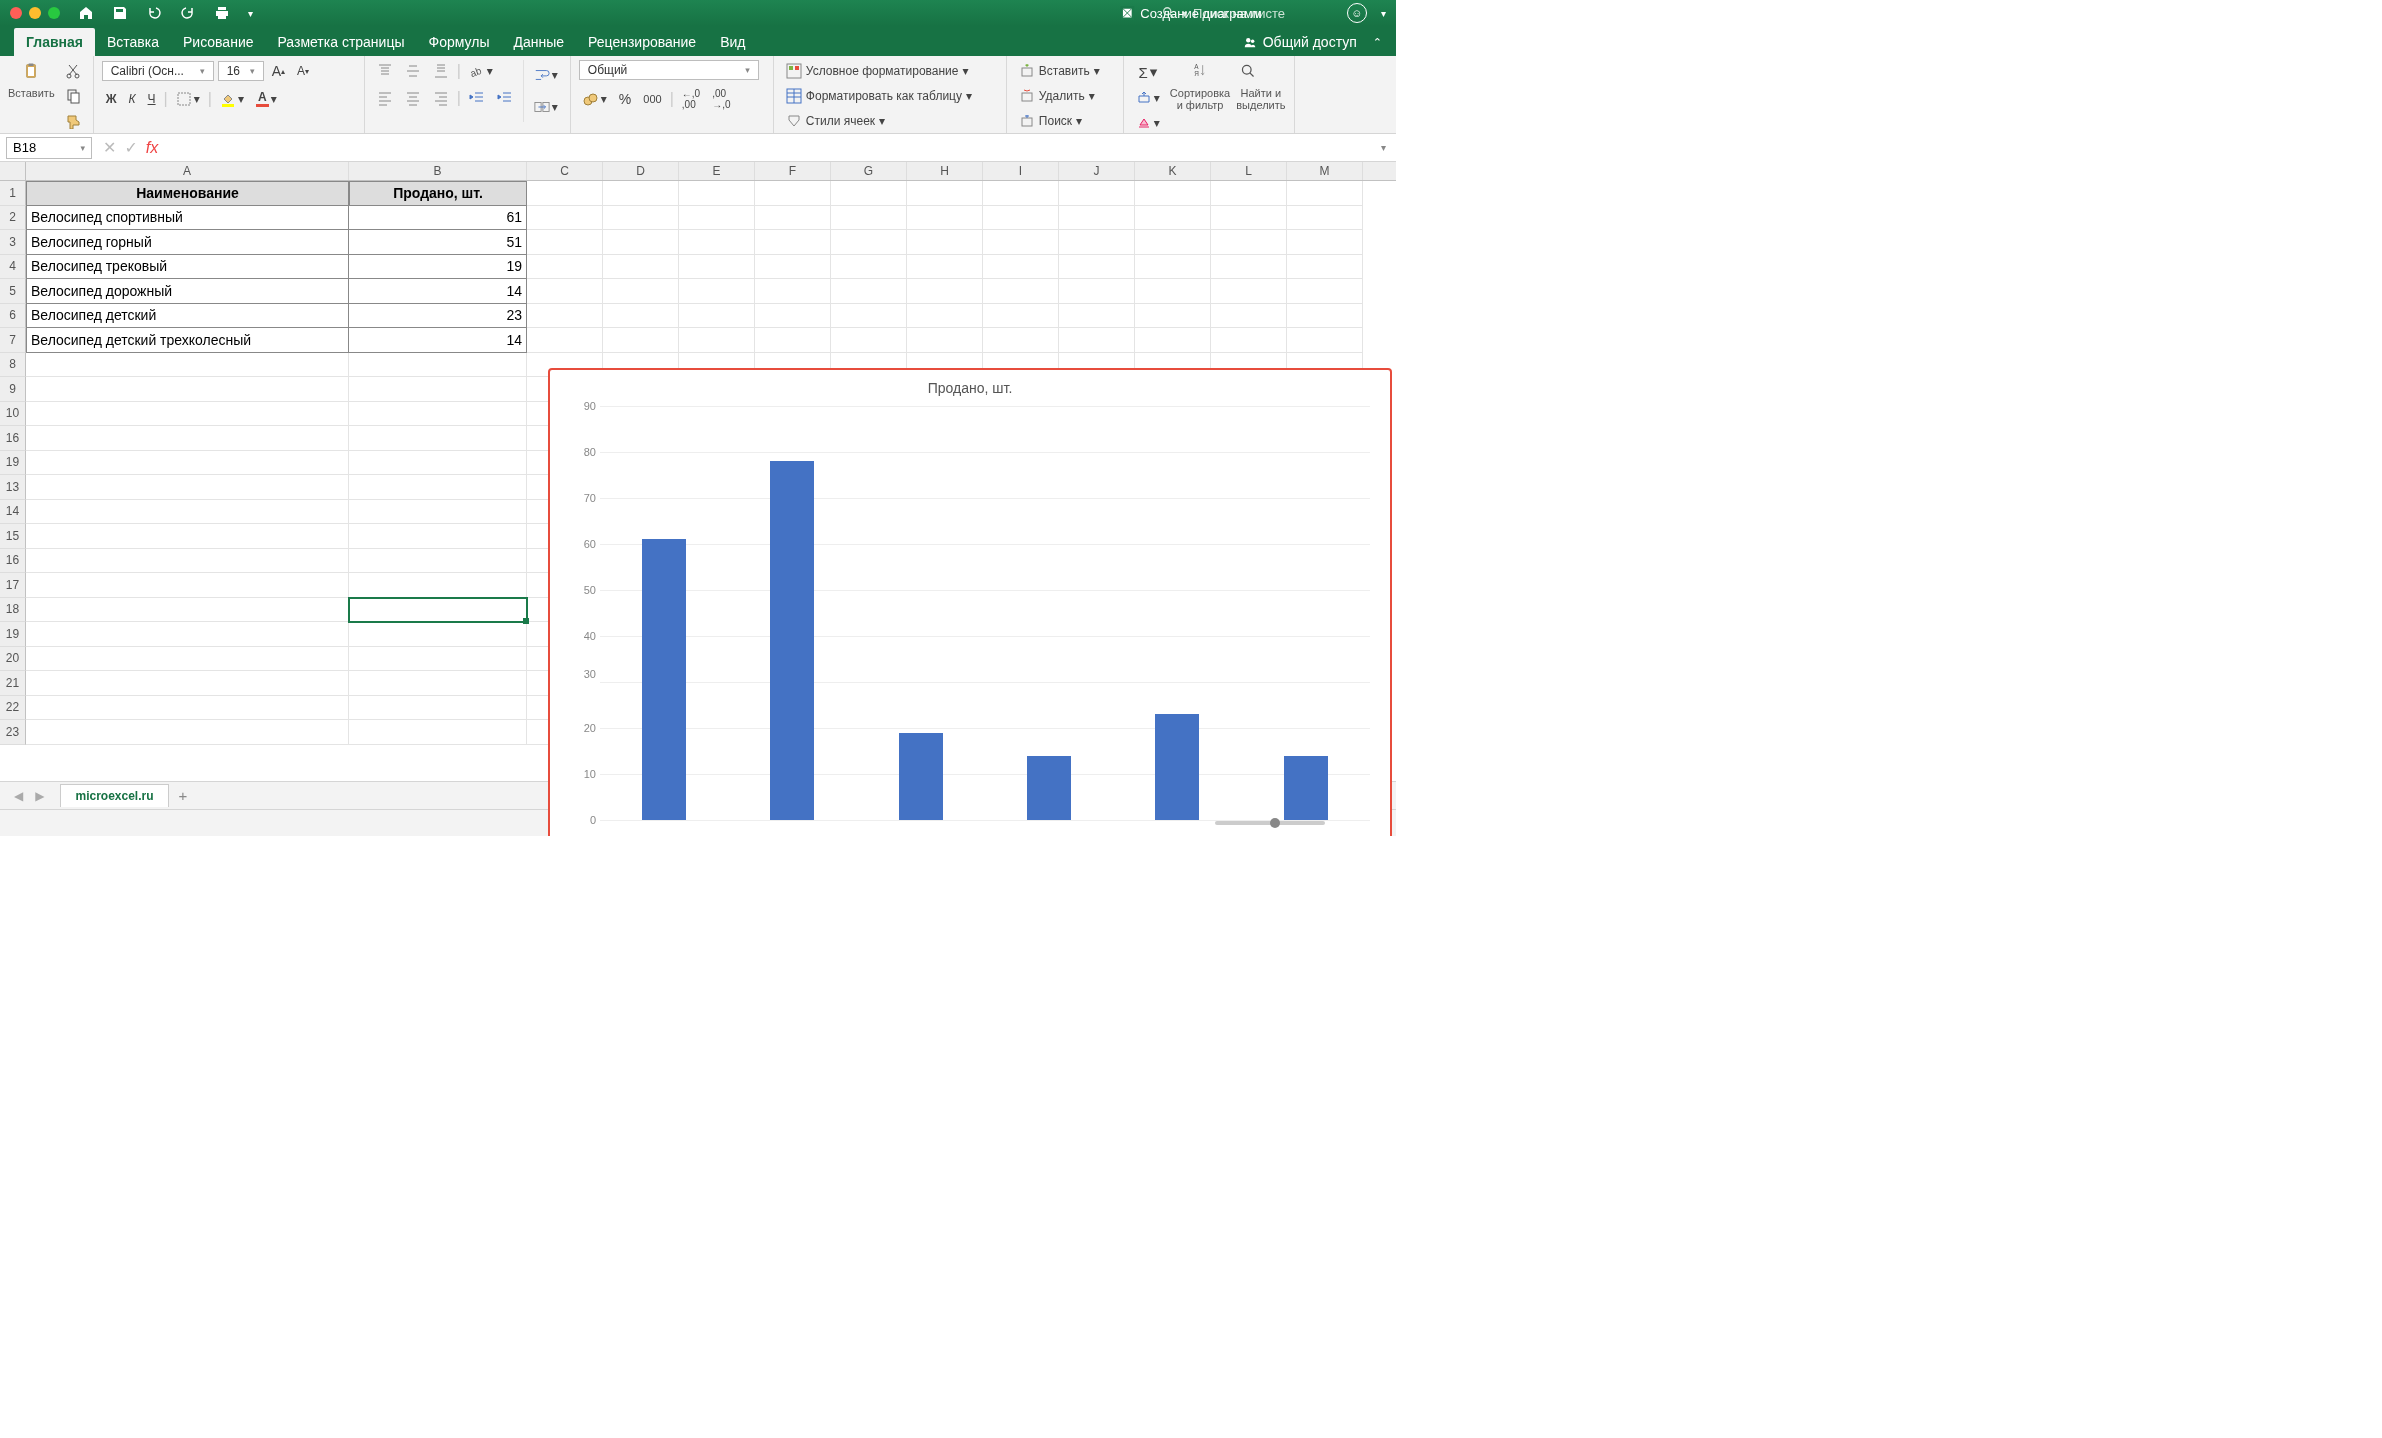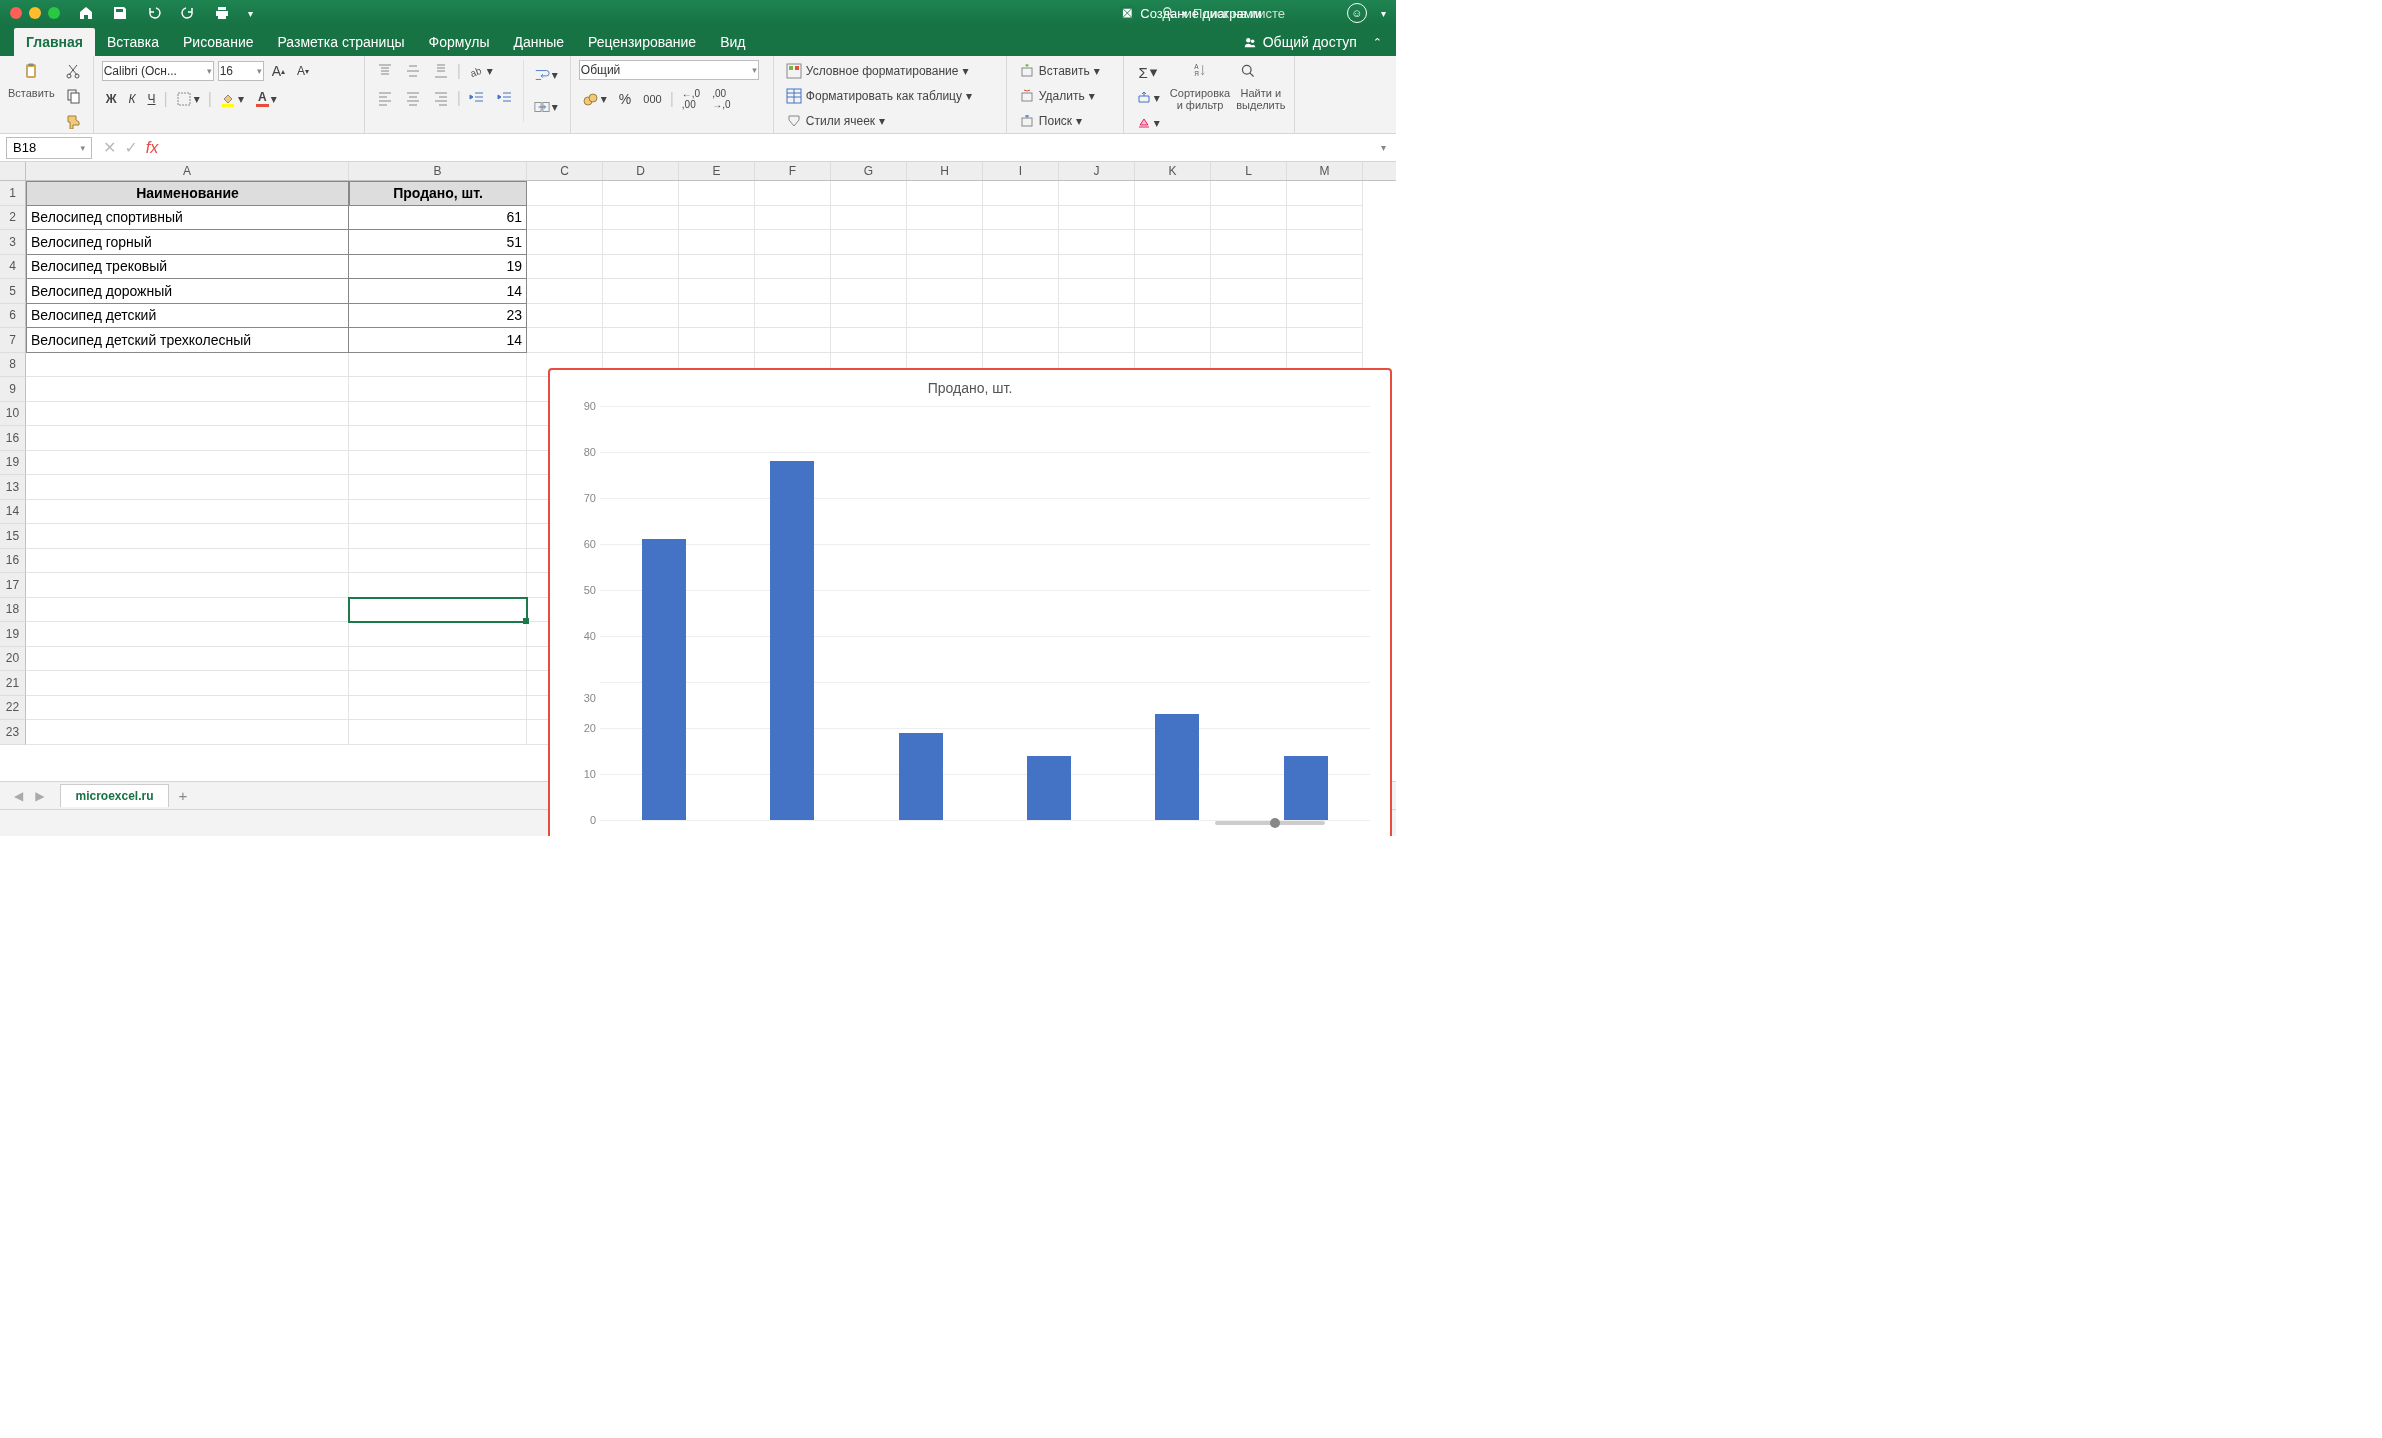--- a/index.html
+++ b/index.html
@@ -27,21 +27,21 @@
 .tab-right svg{width:14px;height:14px;fill:#fff}
 .chev{margin-left:10px;font-size:11px}
 .ribbon{background:#f3f3f3;border-bottom:1px solid #d5d5d5;display:flex;height:78px}
 .rgroup{border-right:1px solid #d8d8d8;padding:4px 8px 2px;display:flex;gap:6px;align-items:flex-start}
 .rcol{display:flex;flex-direction:column;gap:3px}
 .rrow{display:flex;gap:4px;align-items:center}
 .rbtn{display:flex;align-items:center;justify-content:center;border:1px solid transparent;border-radius:2px;padding:2px 3px;font-size:12px;color:#444;cursor:pointer}
 .rbtn svg{width:16px;height:16px}
 .big-clip{width:38px;height:52px}
 .lbl{font-size:11px;color:#555;text-align:center;margin-top:2px}
-.sel{border:1px solid #bdbdbd;background:#fff;font-size:12px;padding:2px 1px;display:flex;align-items:center;justify-content:space-between;color:#333}
+.sel{border:1px solid #bdbdbd;background:#fff;font-size:12px;padding:2px 8px;display:flex;align-items:center;justify-content:space-between;color:#333}
 .sel .dd{font-size:9px;color:#888}
 .fbar{display:flex;align-items:center;border-bottom:1px solid #d5d5d5;background:#fff;height:28px}
 .namebox{border:1px solid #bdbdbd;background:#fff;width:86px;height:22px;margin:0 3px 0 6px;padding:2px 6px;font-size:13px;display:flex;align-items:center;justify-content:space-between}
 .fx-ctrl{display:flex;gap:8px;align-items:center;padding:0 8px;color:#999}
 .fx-lbl{font-style:italic;color:#ef4444}
 .fbar-dd{margin-left:auto;padding:0 10px;font-size:10px;color:#888}
 .sheet-area{display:flex;height:620px;overflow:hidden;border-bottom:1px solid #d5d5d5}
 .colheads{display:flex;border-bottom:1px solid #c1c1c1;background:#eee}
 .ch-corner{width:26px;border-right:1px solid #c1c1c1;background:#eee}
 .ch{border-right:1px solid #ddd;text-align:center;font-size:12px;color:#555;padding:2px 0}
@@ -837,21 +837,21 @@
         </div>
 </div>
 
 <div class="chart-box">
   <div class="chart-title">Продано, шт.</div>
   <div class="plot">
     <div class="y-axis" id="y-axis">
             <div class="y-tick" style="top: 414px;">0</div>
             <div class="y-tick" style="top: 368px;">10</div>
             <div class="y-tick" style="top: 322px;">20</div>
-            <div class="y-tick" style="top: 292px;">30</div>
+            <div class="y-tick" style="top: 268px;">30</div>
             <div class="y-tick" style="top: 230px;">40</div>
             <div class="y-tick" style="top: 184px;">50</div>
             <div class="y-tick" style="top: 138px;">60</div>
             <div class="y-tick" style="top: 92px;">70</div>
             <div class="y-tick" style="top: 46px;">80</div>
             <div class="y-tick" style="top: 0px;">90</div>
           </div>
     <div id="grid-lines">
             <div class="grid-line" style="top: 414px;"></div>
             <div class="grid-line" style="top: 368px;"></div>

